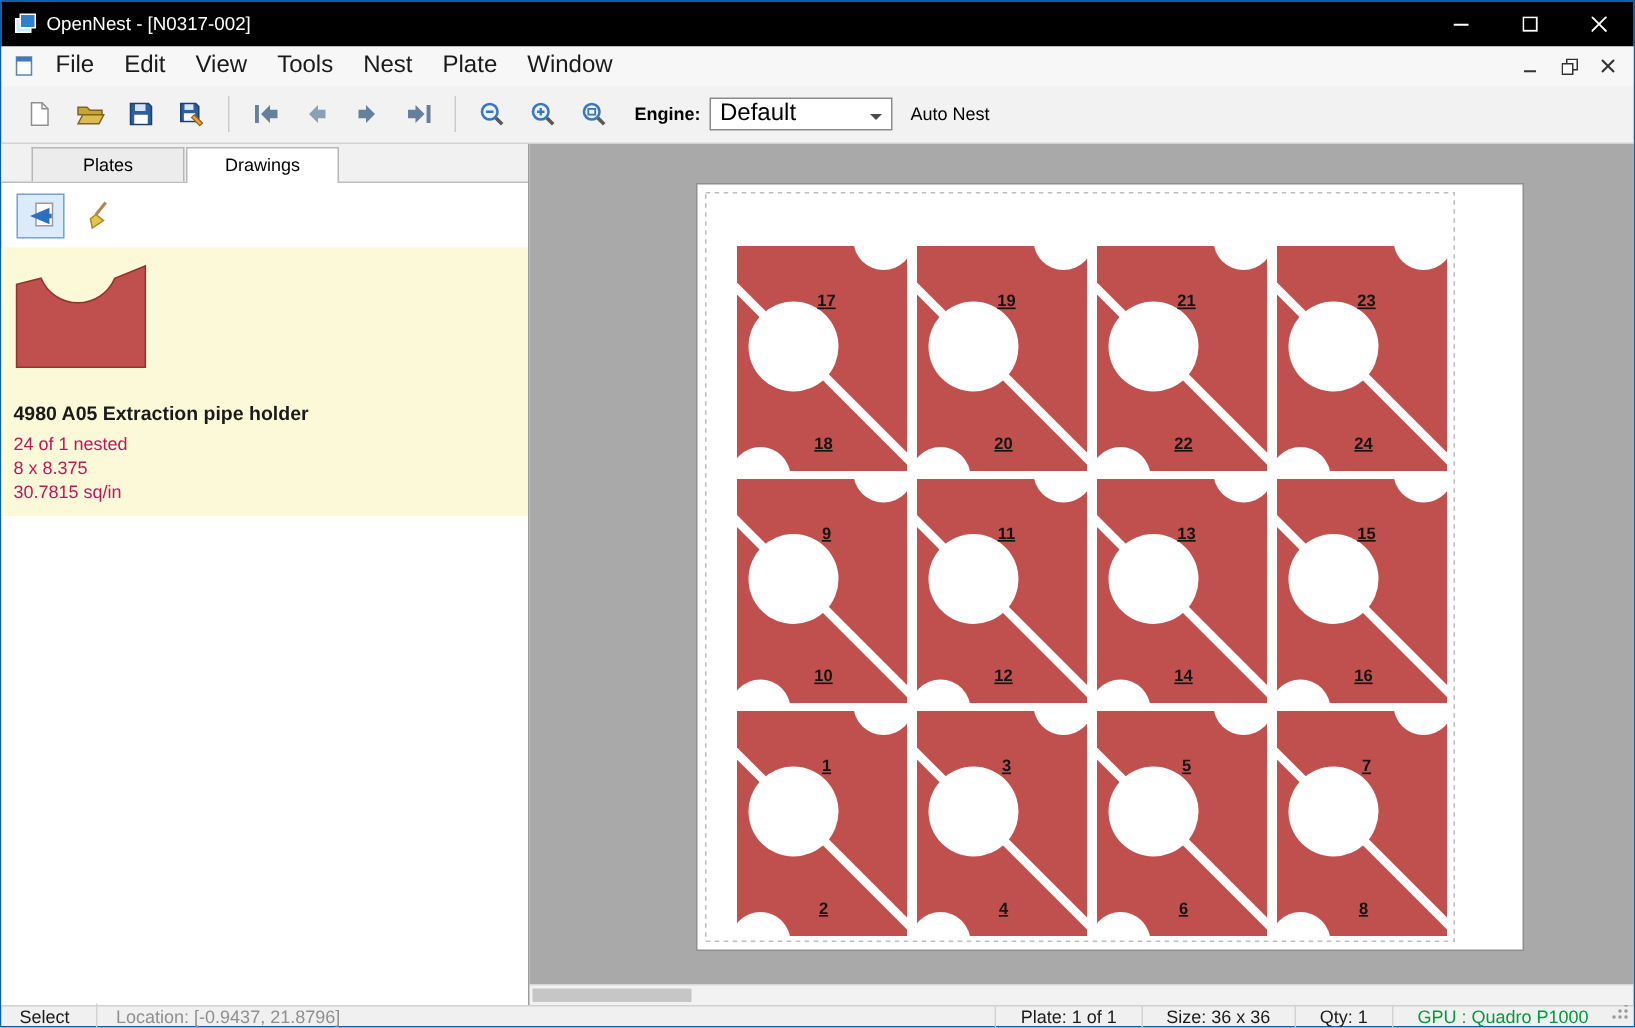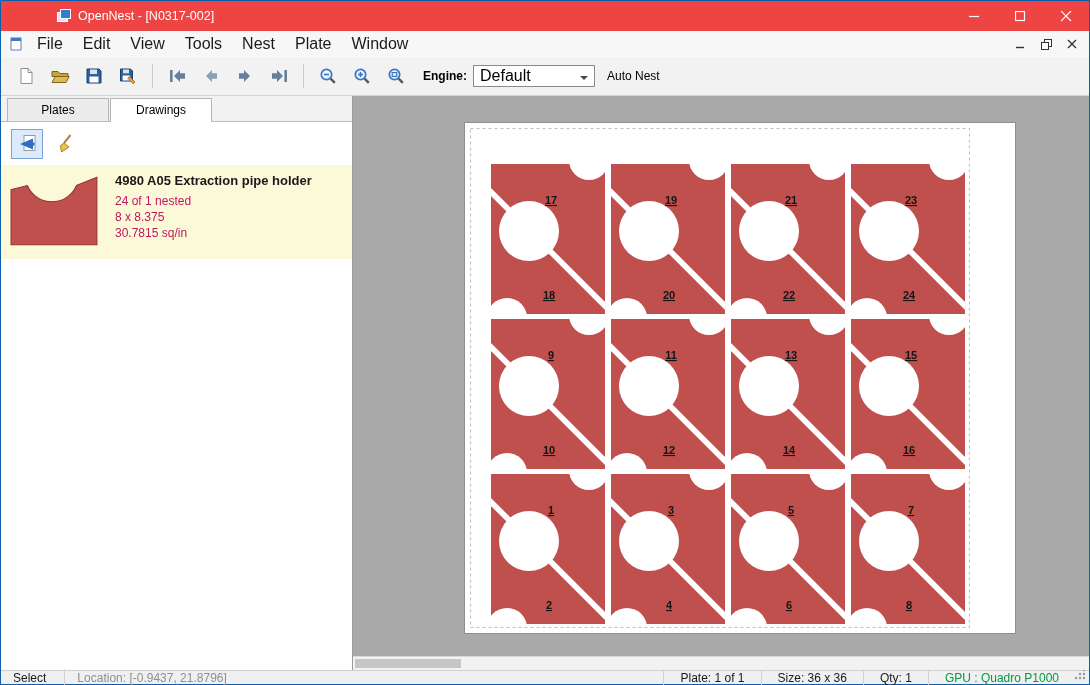--- a/index.html
+++ b/index.html
@@ -32,21 +32,21 @@
   .tsep { width:1px; height:24px; background:#cbcbcb; margin:0 7px; }
   .engine-label { font-weight:bold; margin:0 6px 0 10px; }
   .combo { width:122px; height:22px; border:1px solid #8a8a8a; background:#fff; display:flex; align-items:center; padding:0 6px; }
   .combo .cv { flex:1; font-size:16px; }
   .combo .arr { width:0; height:0; border:4px solid transparent; border-top-color:#4a4a4a; margin-top:7px; }
   .autonest { margin-left:4px; padding:5px 8px; }
 
   
   .content { flex:1 1 auto; display:flex; min-height:0; }
   .sidebar { width:352px; flex:0 0 352px; background:#fff; border-right:1px solid #9c9c9c; display:flex; flex-direction:column; }
-  .tabs { display:flex; align-items:flex-end; background:#f1f1f1; padding:3px 0 0 6px; border-bottom:1px solid #bdbdbd; height:26px; }
+  .tabs { display:flex; align-items:flex-end; background:#f1f1f1; padding:3px 0 0 20px; border-bottom:1px solid #bdbdbd; height:26px; }
   .tab { font-size:12px; width:102px; text-align:center; padding:4px 0; background:#ececec; border:1px solid #b7b7b7; border-bottom:none; margin-right:1px; }
   .tab.active { background:#fff; margin-bottom:-1px; padding-bottom:5px; }
   .panel-toolbar { display:flex; gap:8px; padding:7px 8px 6px 10px; align-items:center; }
   .ptool-btn { width:32px; height:30px; display:flex; align-items:center; justify-content:center; border:1px solid transparent; }
   .ptool-btn.selected { border:1px solid #7da2ce; background:#dcebfc; }
   .drawing-item { display:flex; padding:6px 8px 8px 8px; gap:14px; align-items:flex-start; }
   .thumb { flex:0 0 auto; }
   .meta { padding-top:2px; }
   .meta .dtitle { font-weight:bold; font-size:13px; color:#1a1a1a; margin-bottom:5px; }
   .meta .sub { font-size:12px; color:#be185d; line-height:16px; }
@@ -66,21 +66,21 @@
   .sb-loc { color:#8f8f8f; padding:0 6px; }
   .sb-spacer { flex:1; }
   .sb-pane { padding:0 10px; white-space:nowrap; }
   .grip { margin:0 2px 0 4px; align-self:flex-end; }
 </style>
 </head>
 <body>
 
 <div class="window">
 
-  <div class="titlebar" style="background: #ef4444; padding-left: 47px;">
+  <div class="titlebar" style="background: #000000;">
     <span class="app-ic">
       <svg width="16" height="16" viewBox="0 0 16 16">
         <rect x="1.5" y="4.5" width="10" height="9" fill="#cfe6fb" stroke="#ffffff"></rect>
         <rect x="4.5" y="1.5" width="10" height="9" fill="#2f7fd0" stroke="#ffffff"></rect>
       </svg>
     </span>
     <span class="title">OpenNest - [N0317-002]</span>
     <div class="win-btns">
       <div class="win-btn">
         <svg width="11" height="11" viewBox="0 0 11 11">
@@ -230,21 +230,21 @@
             <path d="M17 5.5 L4 11 l13 5.5 v-4 h1.5 v-3 H17 z" fill="#2f6fc1"></path>
           </svg>
         </div>
         <div class="ptool-btn">
           <svg width="22" height="22" viewBox="0 0 22 22">
             <line x1="14.5" y1="2" x2="8" y2="10" stroke="#b5824f" stroke-width="2"></line>
             <path d="M8 10 l5 4 -7.5 5 -1.2 -6.2 z" fill="#e5c44c" stroke="#a8862a"></path>
           </svg>
         </div>
       </div>
-      <div class="drawing-item" style="background: rgb(251, 249, 216);">
+      <div class="drawing-item" style="background: rgb(251, 249, 216); flex-direction: column;">
         <span class="thumb">
           <svg width="92" height="76" viewBox="0 0 90 74">
             <path class="part-fill" d="M 2 72 L 86 72 L 86 6 L 66 14 A 26 26 0 0 1 18 14 L 2 18 Z" stroke="#93322f" stroke-width="1" fill="#c0504d"></path>
           </svg>
         </span>
         <div class="meta">
           <div class="dtitle">4980 A05 Extraction pipe holder</div>
           <div class="sub">24 of 1 nested</div>
           <div class="sub">8 x 8.375</div>
           <div class="sub">30.7815 sq/in</div>

